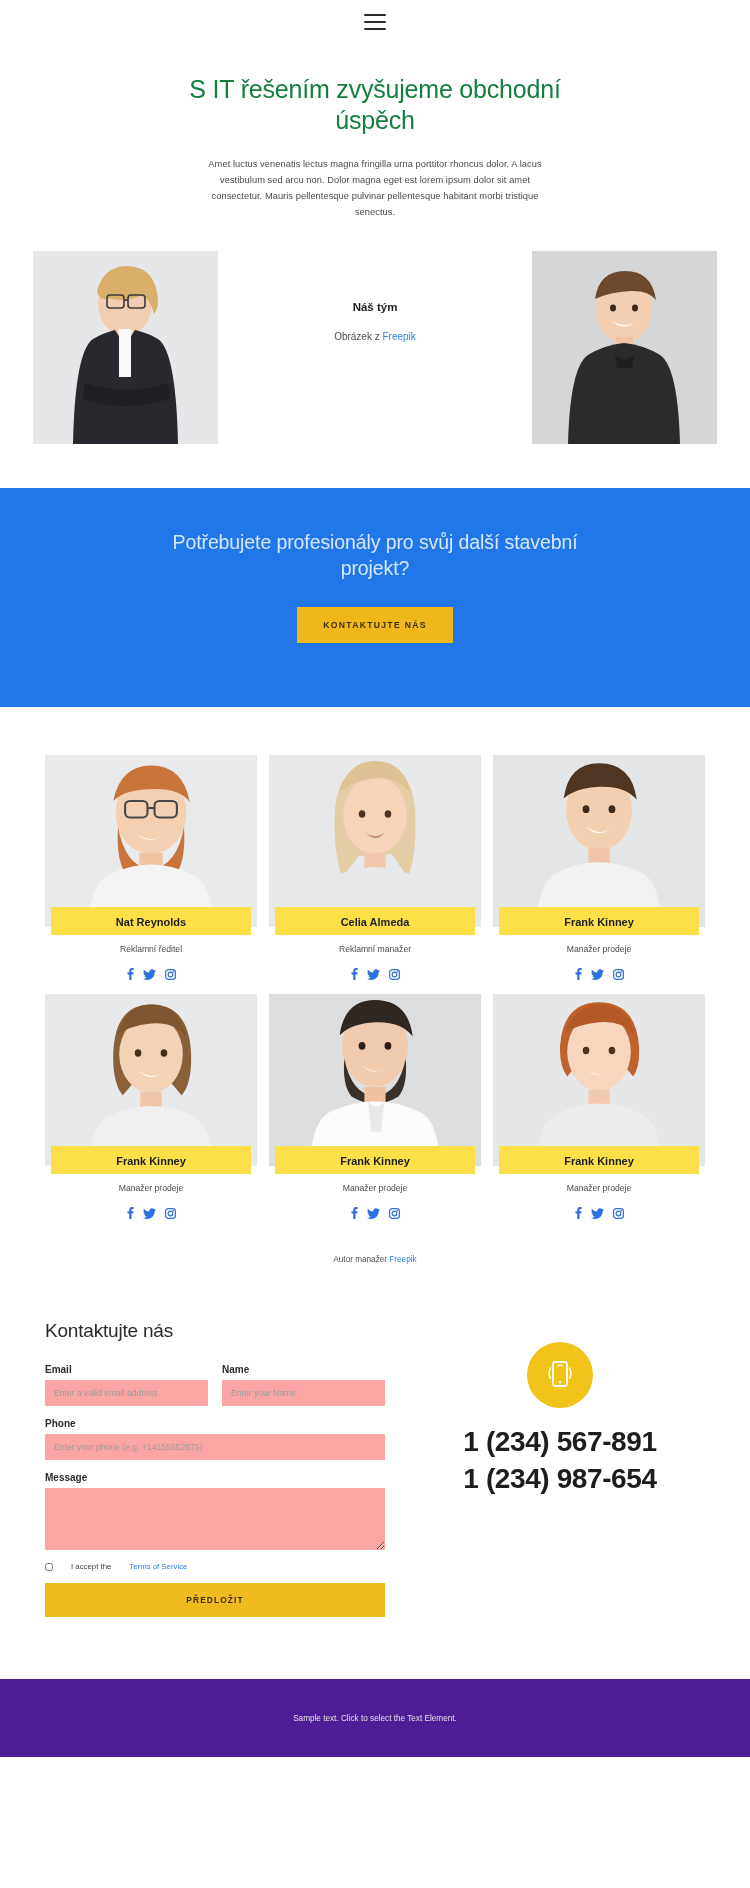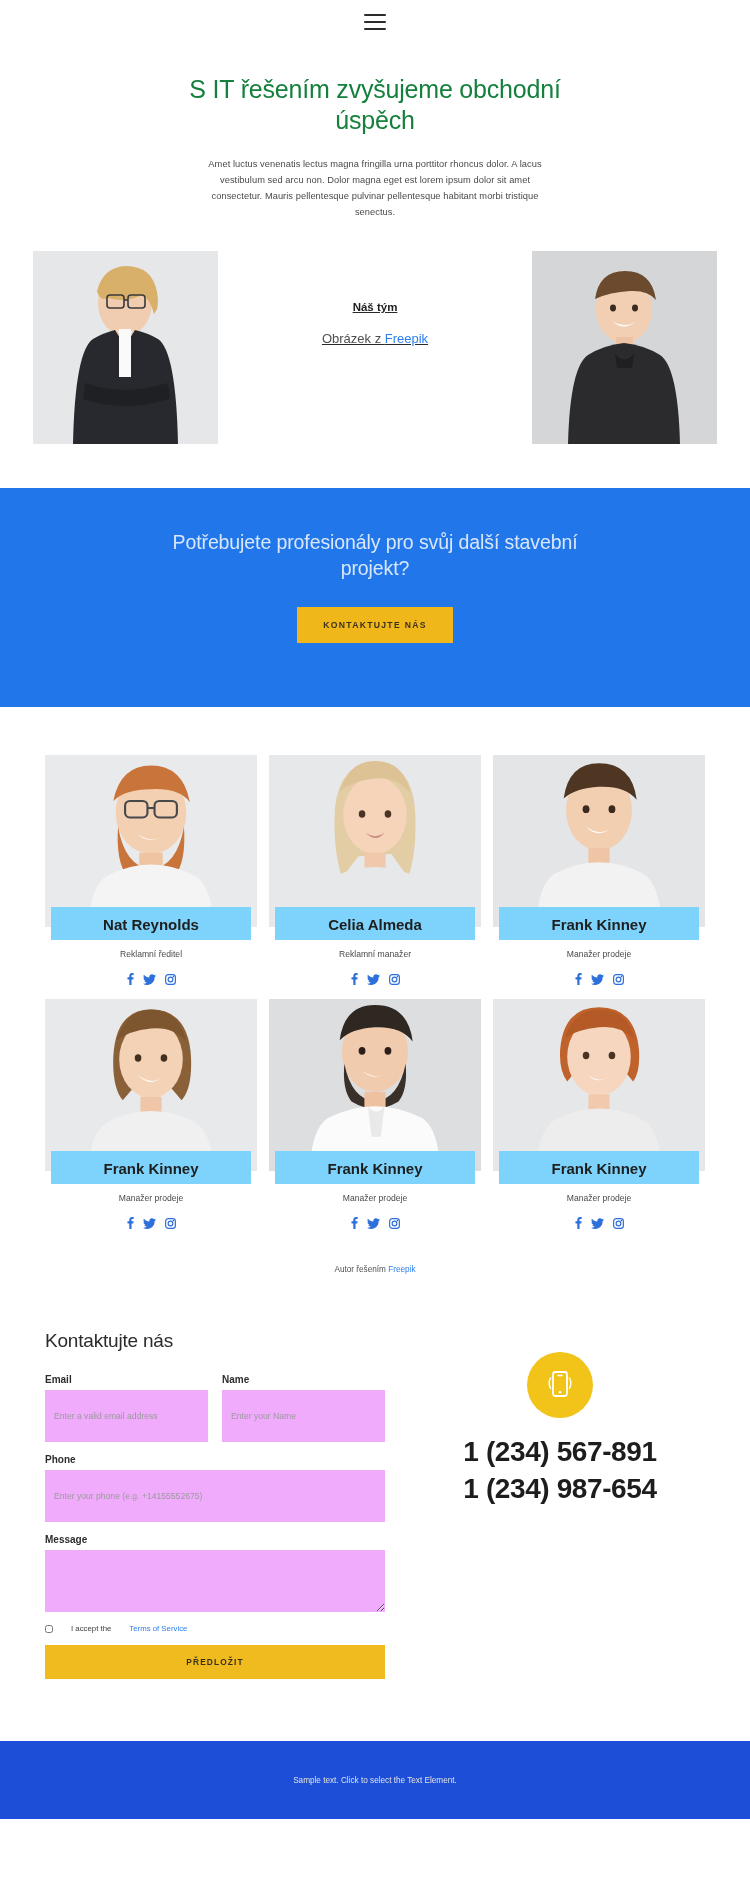--- a/index.html
+++ b/index.html
@@ -49,21 +49,20 @@
     text-align: center;
   }
 
   
   .team-intro {
     display: flex;
     align-items: flex-start;
     justify-content: space-between;
     padding: 30px 33px 0;
     gap: 16px;
-    text-decoration: underline;
   }
   .photo {
     position: relative;
     overflow: hidden;
     background: #d9dbdd;
     flex: none;
   }
   .photo-left  { width: 185px; height: 193px; }
   .photo-right { width: 185px; height: 193px; }
   .ti-center {
@@ -79,21 +78,21 @@
   }
   .ti-center p {
     font-size: 9.2px;
     line-height: 1.75;
     color: #4a4a4a;
     max-width: 176px;
     margin: 0 auto;
   }
   .credit {
     margin-top: 18px;
-    font-size: 13px;
+    font-size: 10px;
     color: #4f4f4f;
   }
   .credit a { color: #2d7ff0; text-decoration: none; }
 
   
   .cta {
     margin-top: 44px;
     background: #2176ea;
     text-align: center;
     padding: 42px 20px 64px;
@@ -131,25 +130,25 @@
   }
   .member { text-align: center; }
   .member-photo {
     width: 100%;
     height: 172px;
     background: #dcdee0;
     position: relative;
     overflow: hidden;
   }
   .name-plate {
-    background: #7dd3fc;
+    background: #fde047;
     margin: -20px 6px 0;
     position: relative;
     padding: 9px 2px 7px;
-    font-size: 15px;
+    font-size: 11px;
     font-weight: 700;
     color: #1e1e1e;
   }
   .role {
     margin-top: 9px;
     font-size: 8.6px;
     color: #4a4a4a;
   }
   .socials {
     margin-top: 14px;
@@ -196,23 +195,23 @@
   .field.full { width: 100%; }
   .field label {
     display: block;
     font-size: 10px;
     font-weight: 700;
     color: #2d2d2d;
     margin-bottom: 5px;
   }
   .field input, .field textarea {
     width: 100%;
-    background: #f0abfc;
+    background: #fca5a5;
     border: none;
-    padding: 21px 9px;
+    padding: 8px 9px;
     font-size: 8.6px;
     font-family: "Liberation Sans", sans-serif;
     color: #3a3a3a;
     outline: none;
   }
   .field input::placeholder, .field textarea::placeholder { color: #9b9b9b; }
   .field textarea { height: 62px; resize: vertical; display: block; }
   .terms {
     display: flex;
     align-items: center;
@@ -253,21 +252,21 @@
     font-size: 28px;
     font-weight: 700;
     color: #1d1d1d;
     line-height: 1.32;
     letter-spacing: -0.4px;
   }
 
   
   .site-footer {
     margin-top: 62px;
-    background: #1d4ed8;
+    background: #4c1d95;
     height: 78px;
     display: flex;
     align-items: center;
     justify-content: center;
   }
   .site-footer p { color: #e2e2e2; font-size: 8.2px; }
   .bg-grey  { background: #d7d9db; }
   .bg-grey2 { background: #e3e4e6; }
 </style>
 </head>
@@ -552,21 +551,21 @@
             <circle cx="7" cy="7" r="3" fill="none" stroke="#2d6fdb" stroke-width="1.5"></circle>
             <circle cx="10.7" cy="3.3" r="1" fill="#2d6fdb"></circle>
           </svg>
         </span>
     </div>
   </div>
 
 </section>
 
 <div class="grid-credit">
-  <span>Autor řešením </span><a href="#">Freepik</a>
+  <span>Autor manažer </span><a href="#">Freepik</a>
 </div>
 
 <section class="contact">
 
   <div class="contact-left">
     <h2>Kontaktujte nás</h2>
 
     <div class="field-row">
       <div class="field half">
         <label>Email</label>

